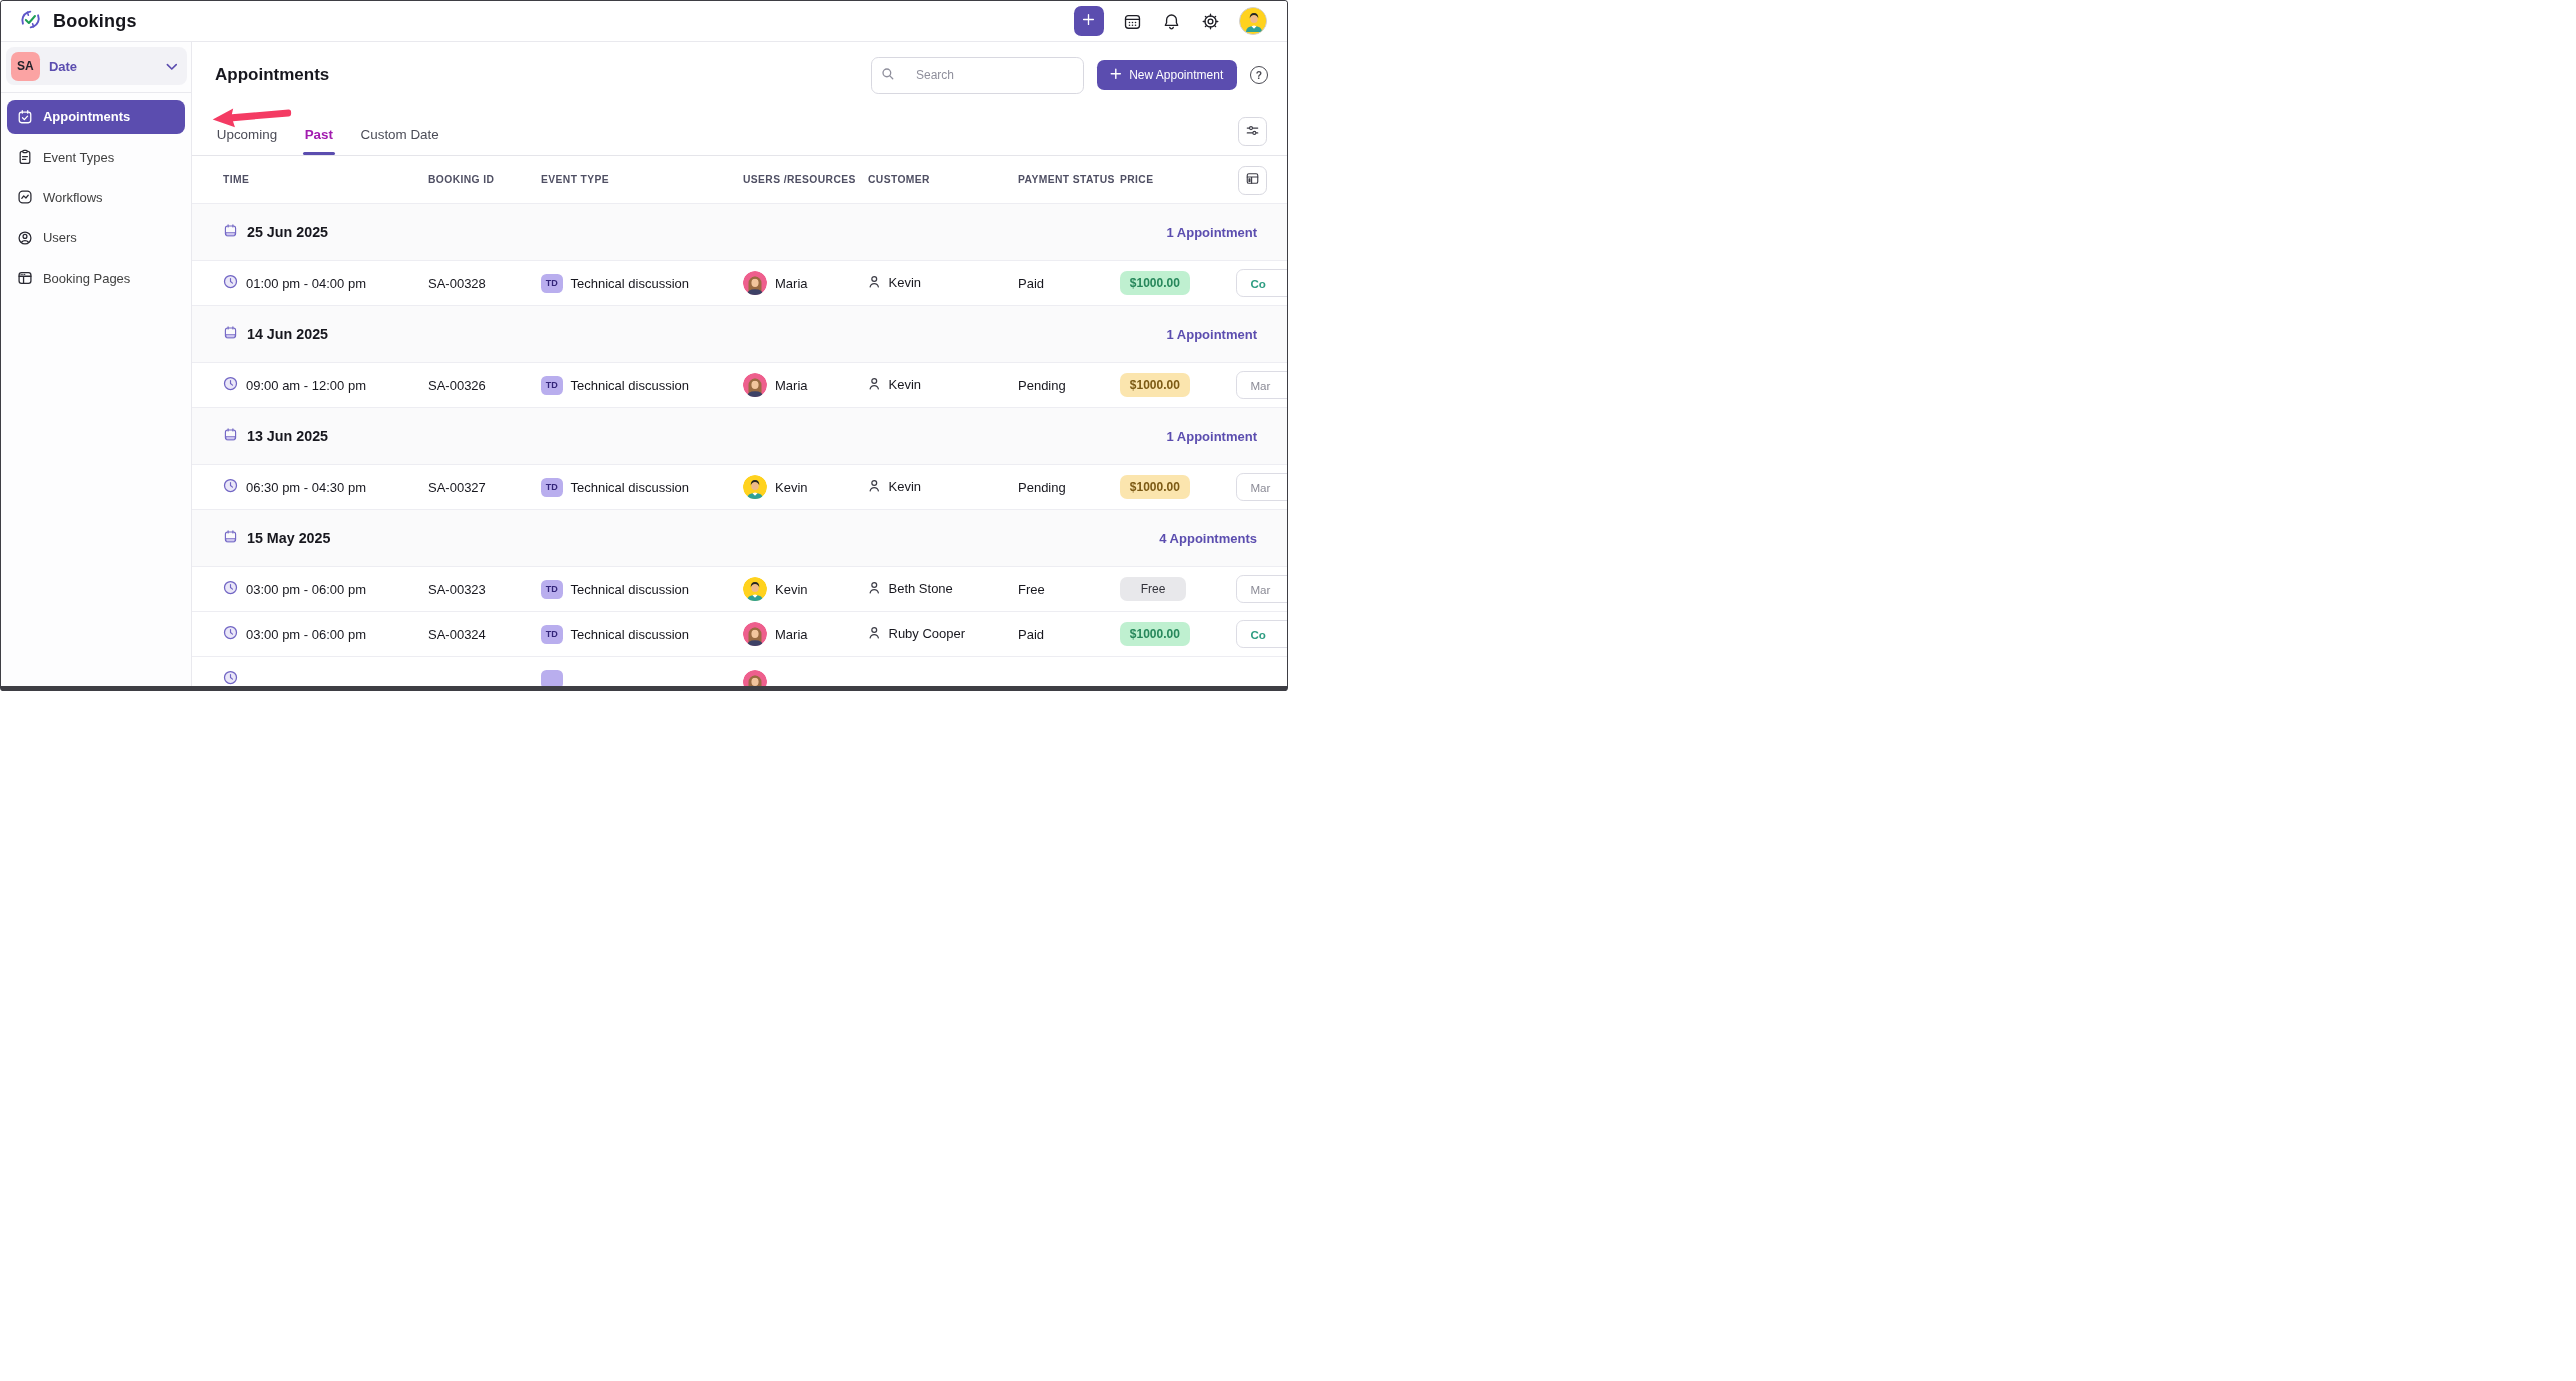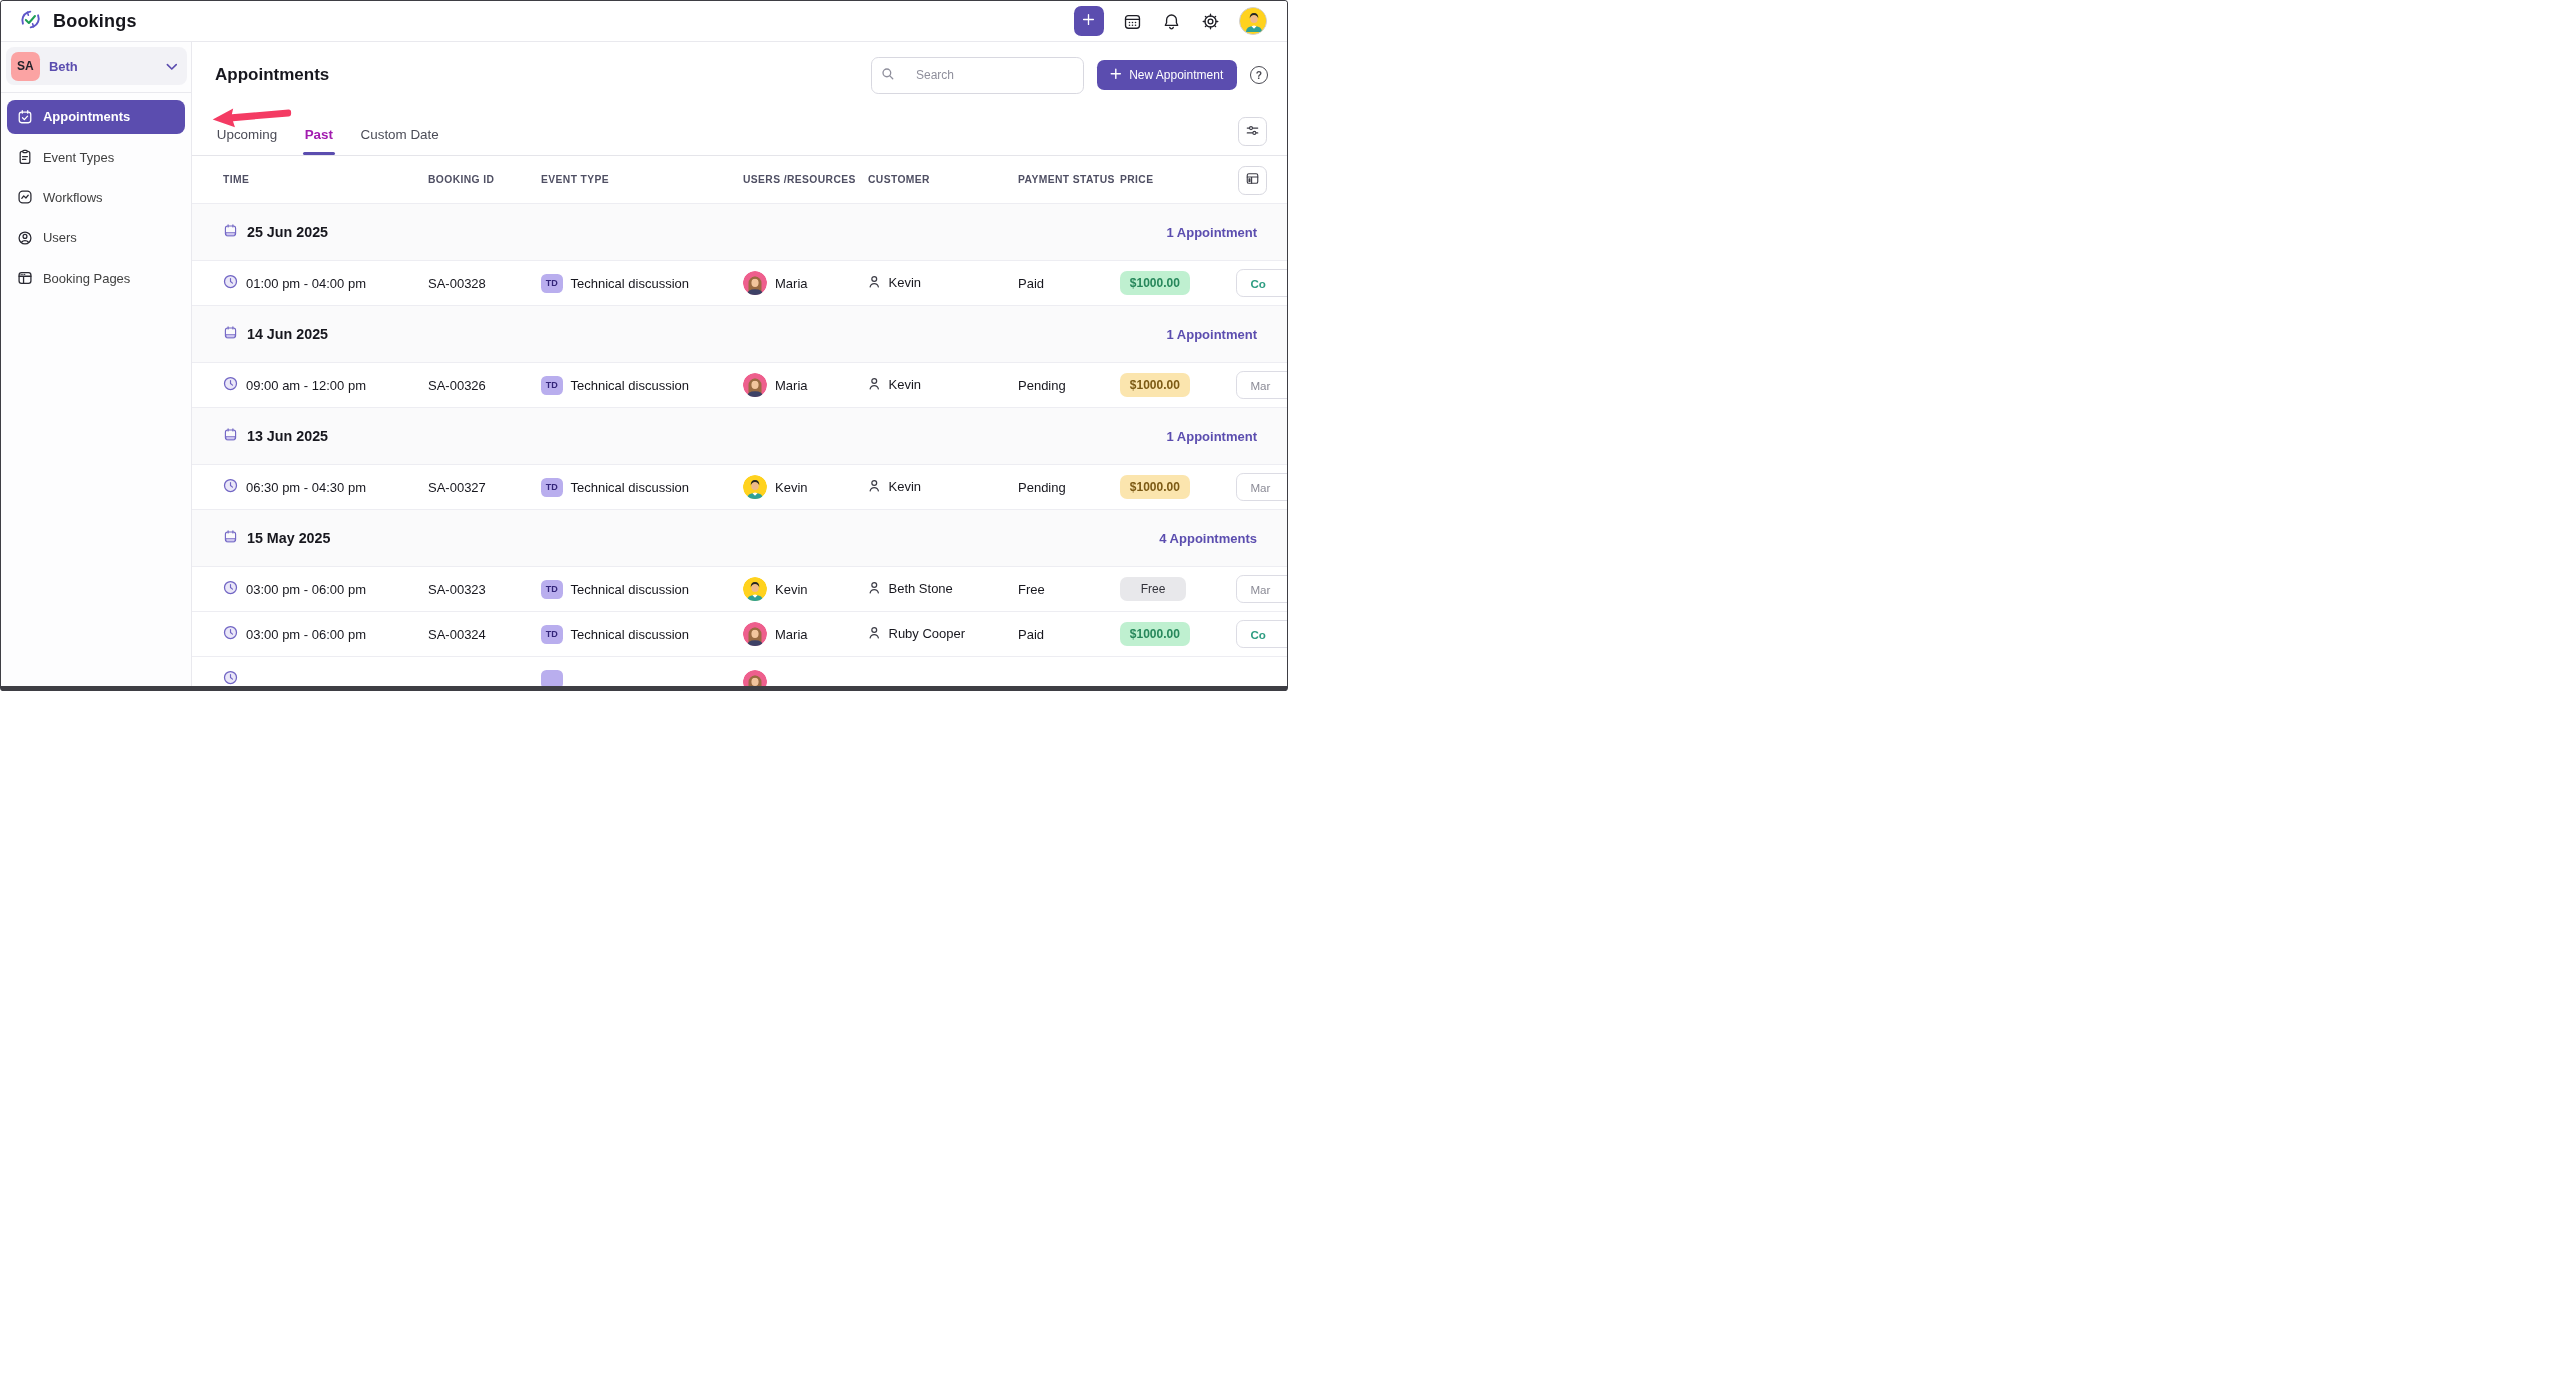--- a/index.html
+++ b/index.html
@@ -216,21 +216,21 @@
         </svg>
       </div>
     </div>
   </div>
 
   <div class="body">
 
     <div class="sidebar">
       <div class="workspace">
         <span class="ws-badge">SA</span>
-        <span class="ws-name">Beth</span>
+        <span class="ws-name">Date</span>
         <span>
           <svg width="11.6" height="8" viewBox="0 0 13 9" fill="none">
               <path d="M1.5 1.8 L6.5 6.8 L11.5 1.8" stroke="#5b4daf" stroke-width="1.8" stroke-linecap="round" stroke-linejoin="round"></path>
             </svg>
         </span>
       </div>
       <hr class="ws-divider">
       <div class="nav">
         <div class="nav-item active">
           <span class="nav-ic">

